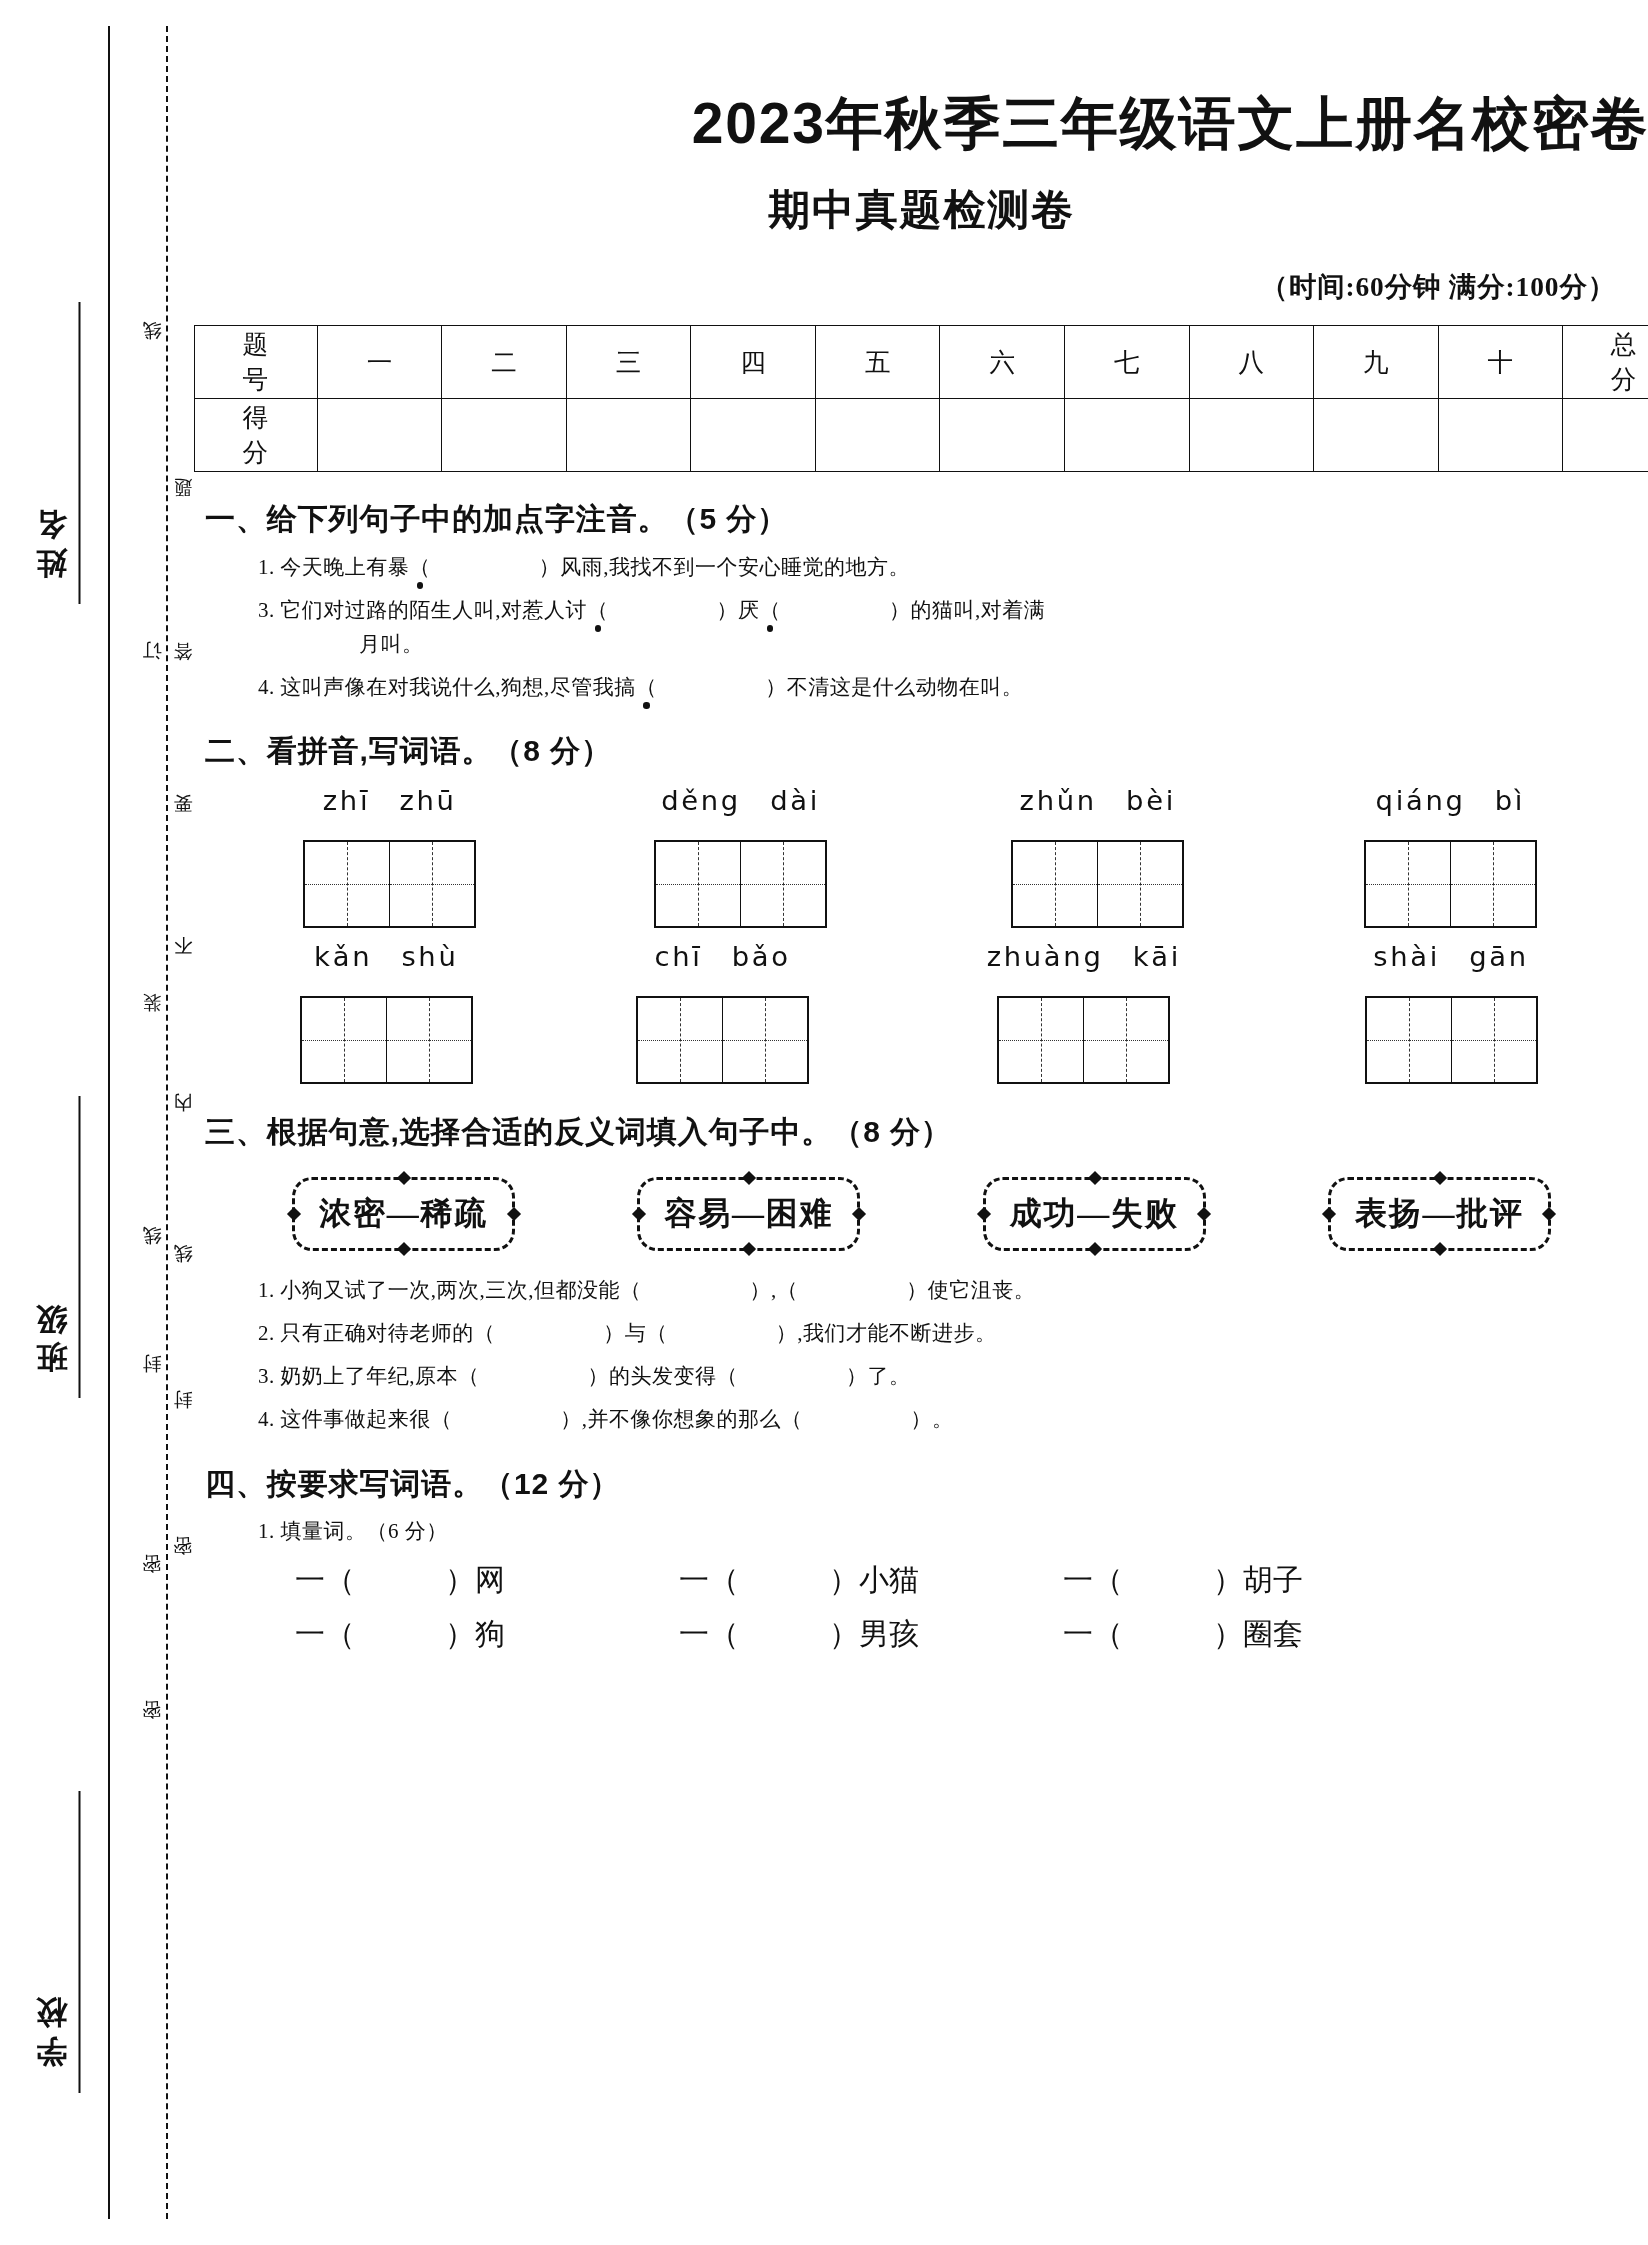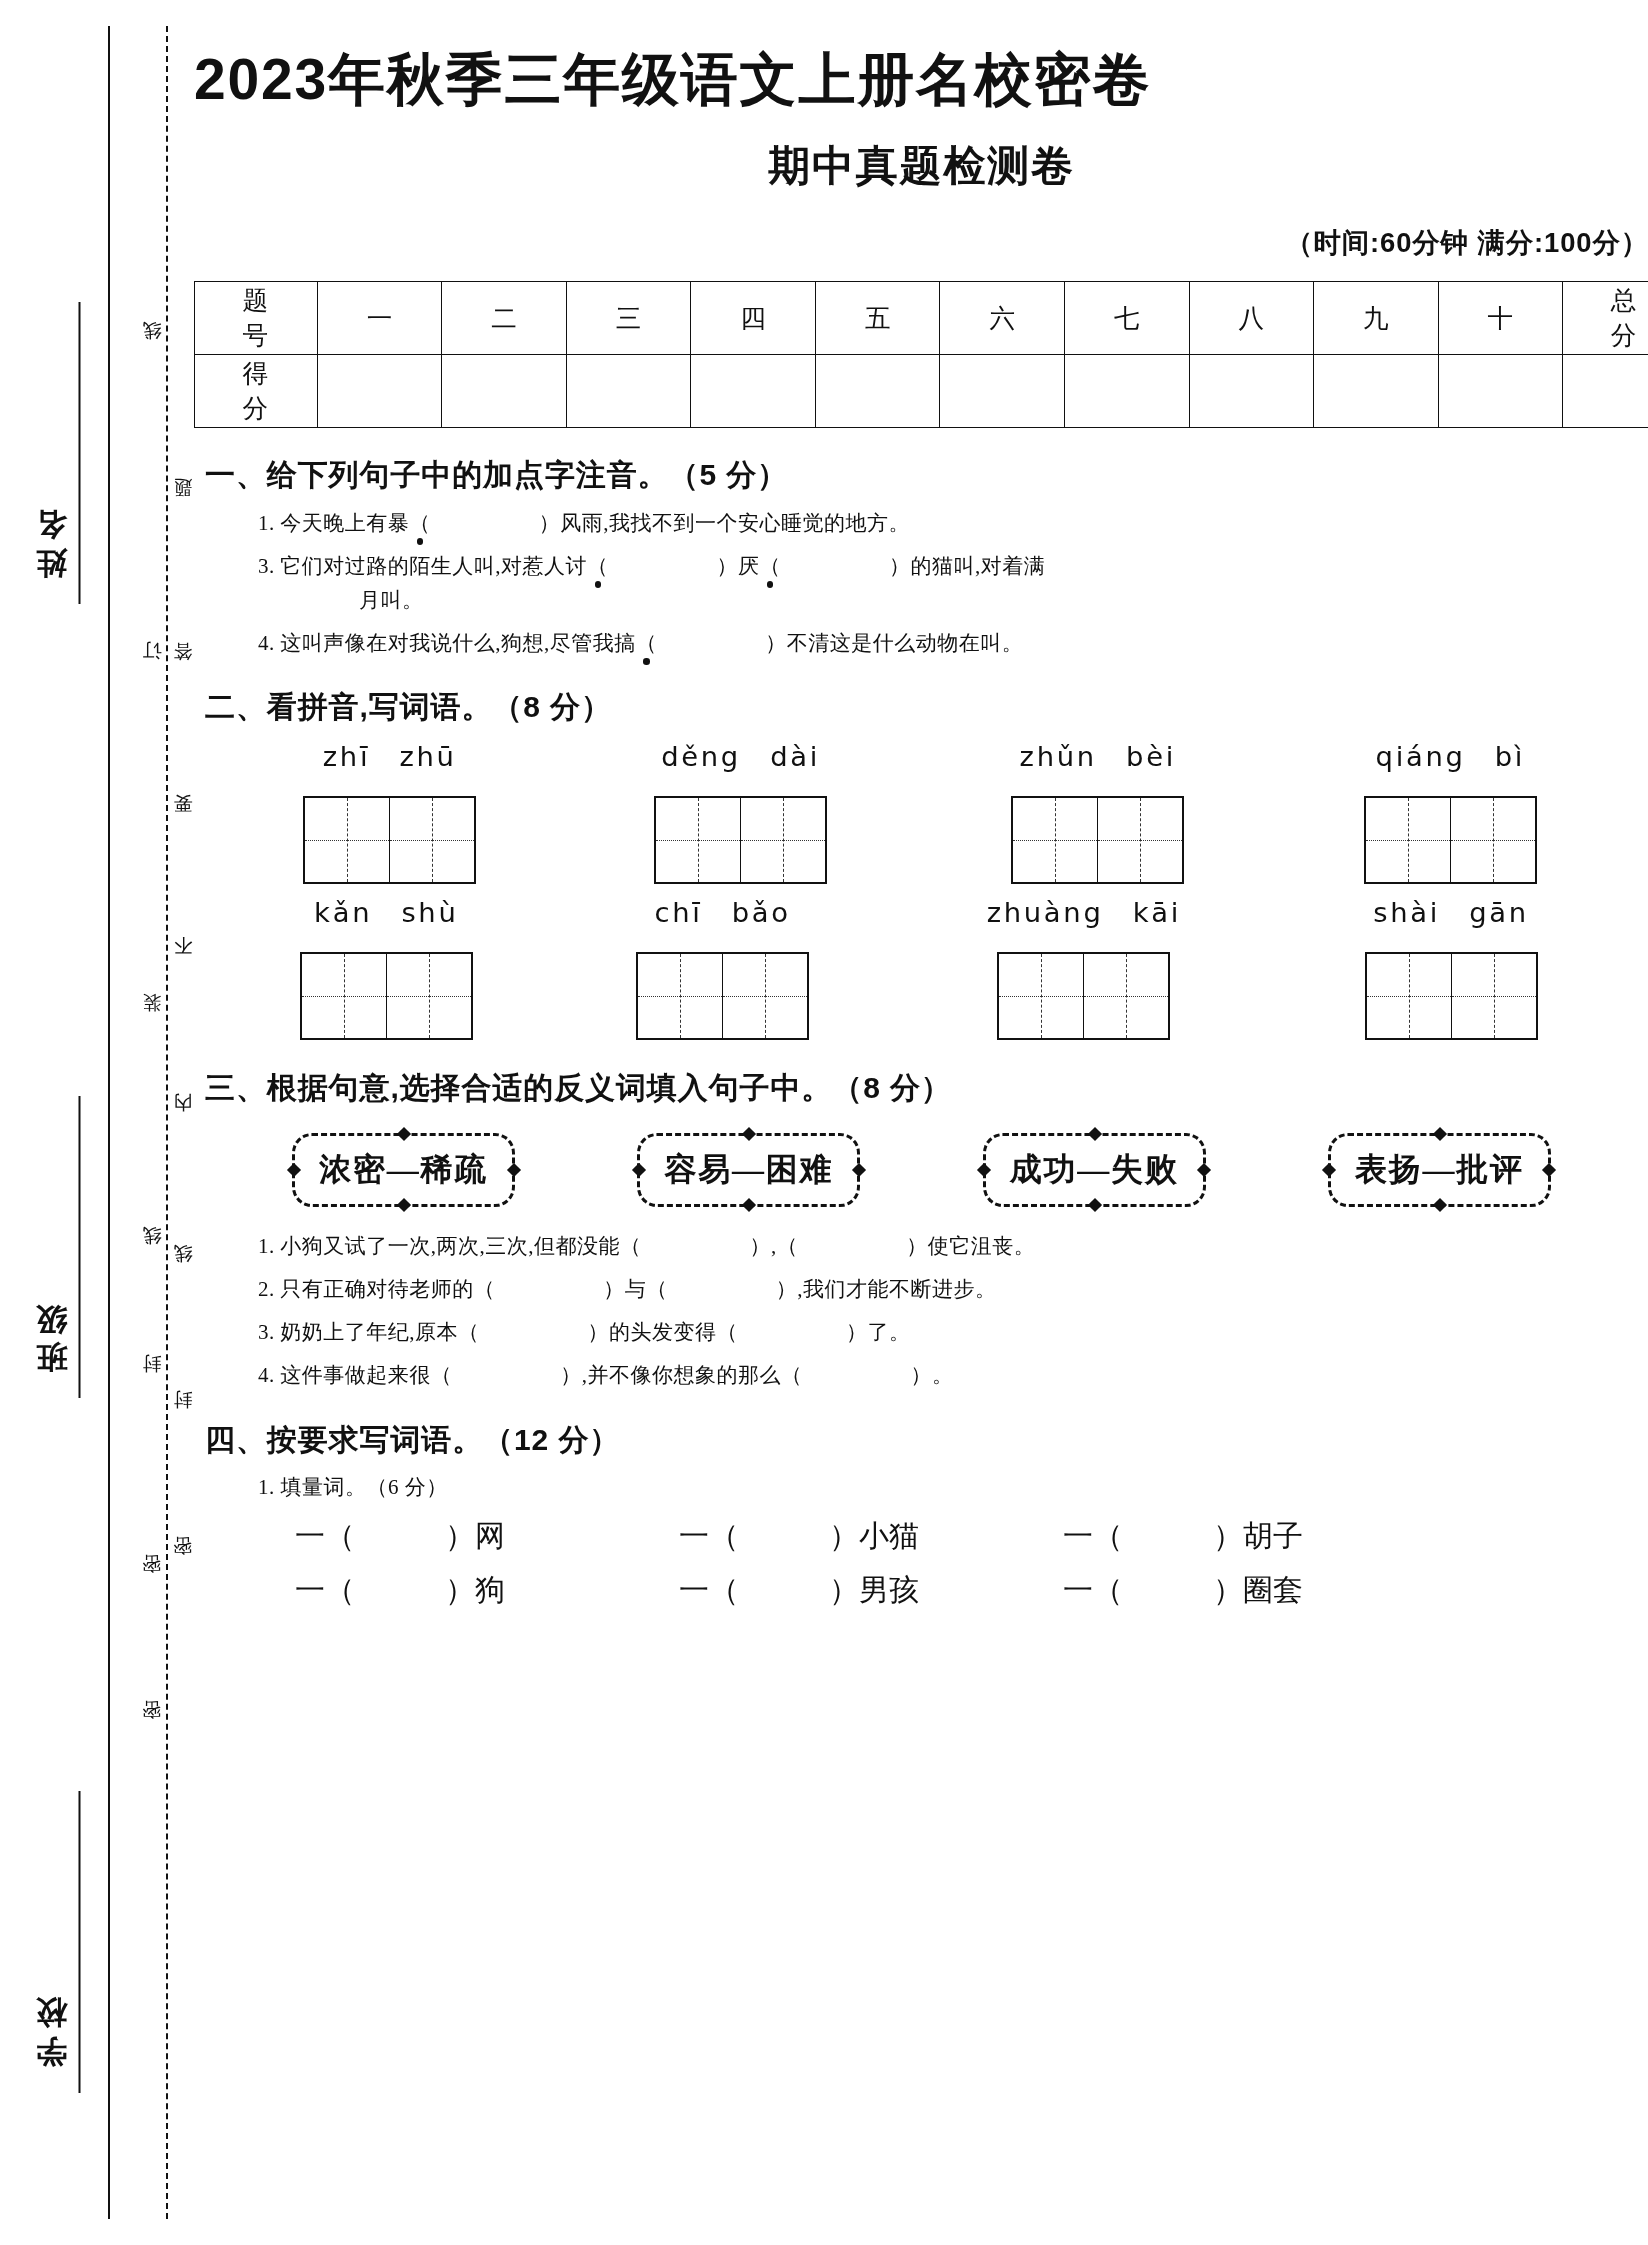--- a/index.html
+++ b/index.html
@@ -42,42 +42,43 @@
     font-size:19px;
     font-family:"Liberation Sans","DejaVu Sans",sans-serif;
     font-weight:normal;
     letter-spacing:0;
   }
 
   
   .content{position:absolute; left:194px; top:0; width:1455px; height:2245px;}
 
   .title-main{
-    text-align:left;
+    text-align:right;
     font-family:"Liberation Sans","DejaVu Sans",sans-serif;
     font-weight:bold;
     font-size:57px;
     letter-spacing:1.8px;
-    margin-top:48px;
+    margin-top:92px;
     line-height:1.1;
   }
   .title-sub{
     text-align:center;
     font-family:"Liberation Sans","DejaVu Sans",sans-serif;
     font-weight:bold;
     font-size:42px;
     letter-spacing:1.8px;
     margin-top:27.4px;
   }
   .timescore{
     text-align:right;
-    font-family:Liberation Sans, sans-serif;
+    font-family:Liberation Serif, serif;
     font-weight:bold;
     font-size:27.4px;
     margin-top:31px;
+    padding-right:33px;
     letter-spacing:0.9px;
   }
 
   
   table.score{
     border-collapse:collapse;
     margin:20px auto 0 auto;
     width:1492px;
     table-layout:fixed;
   }

